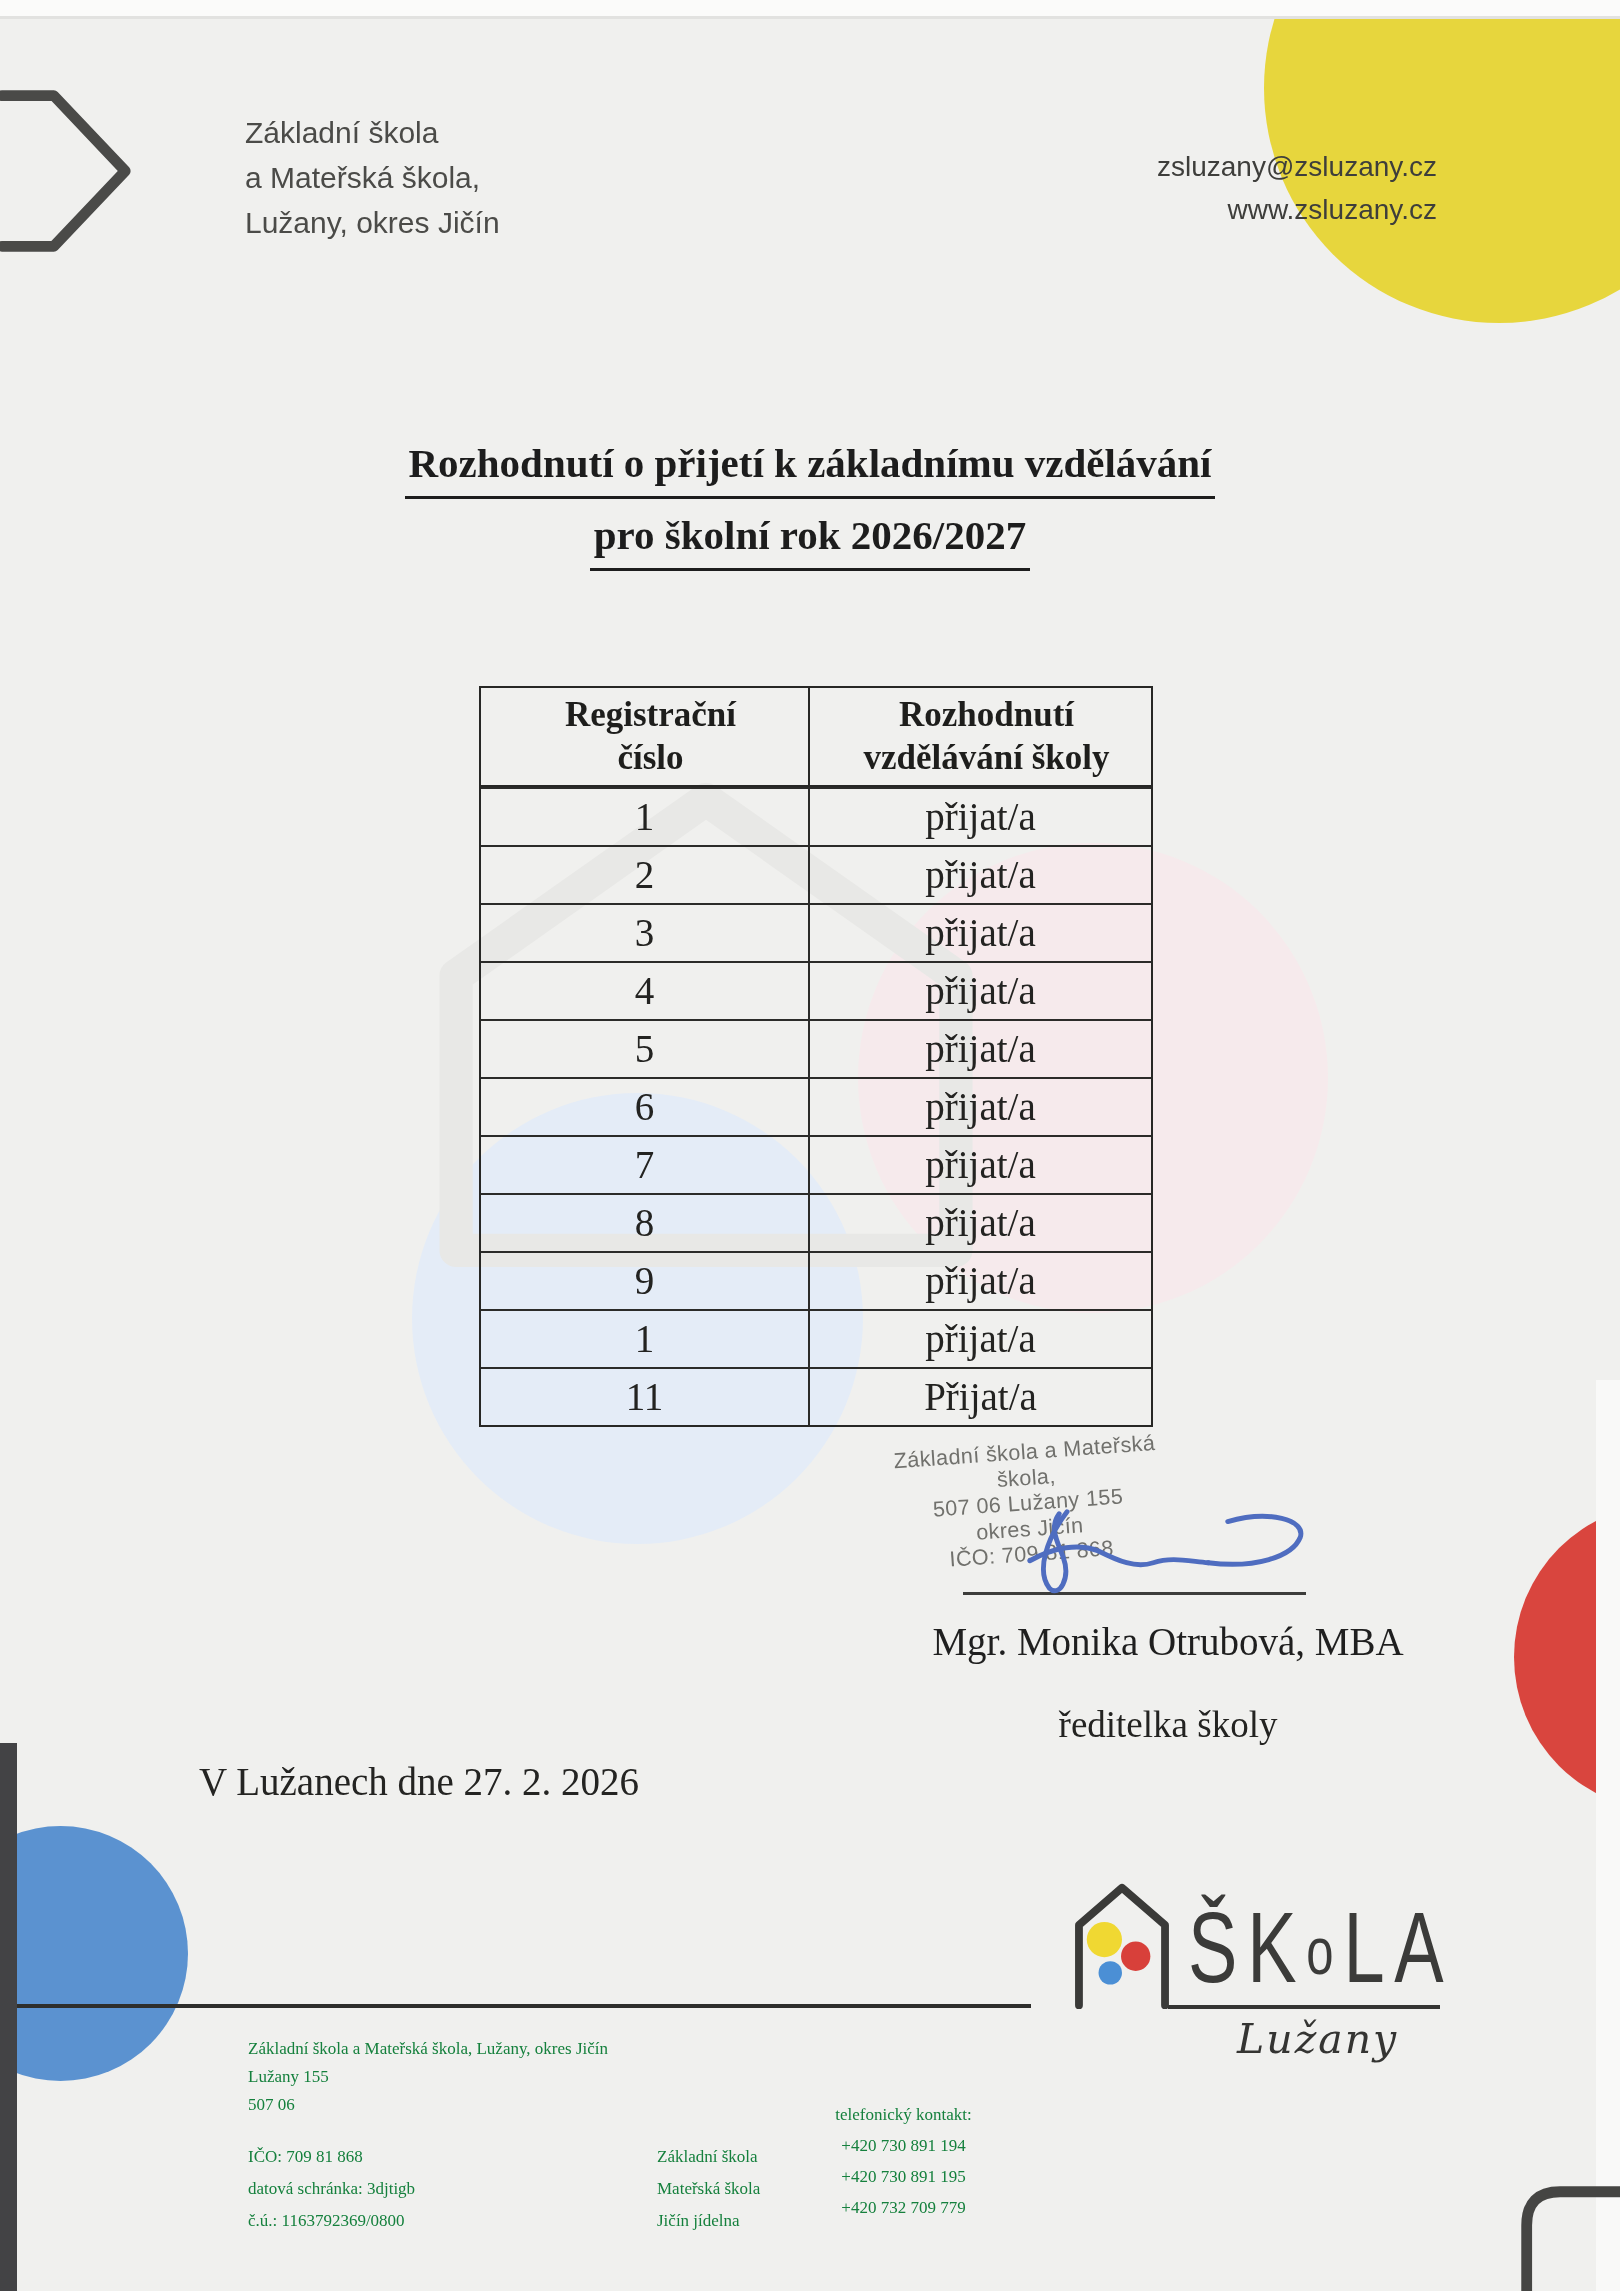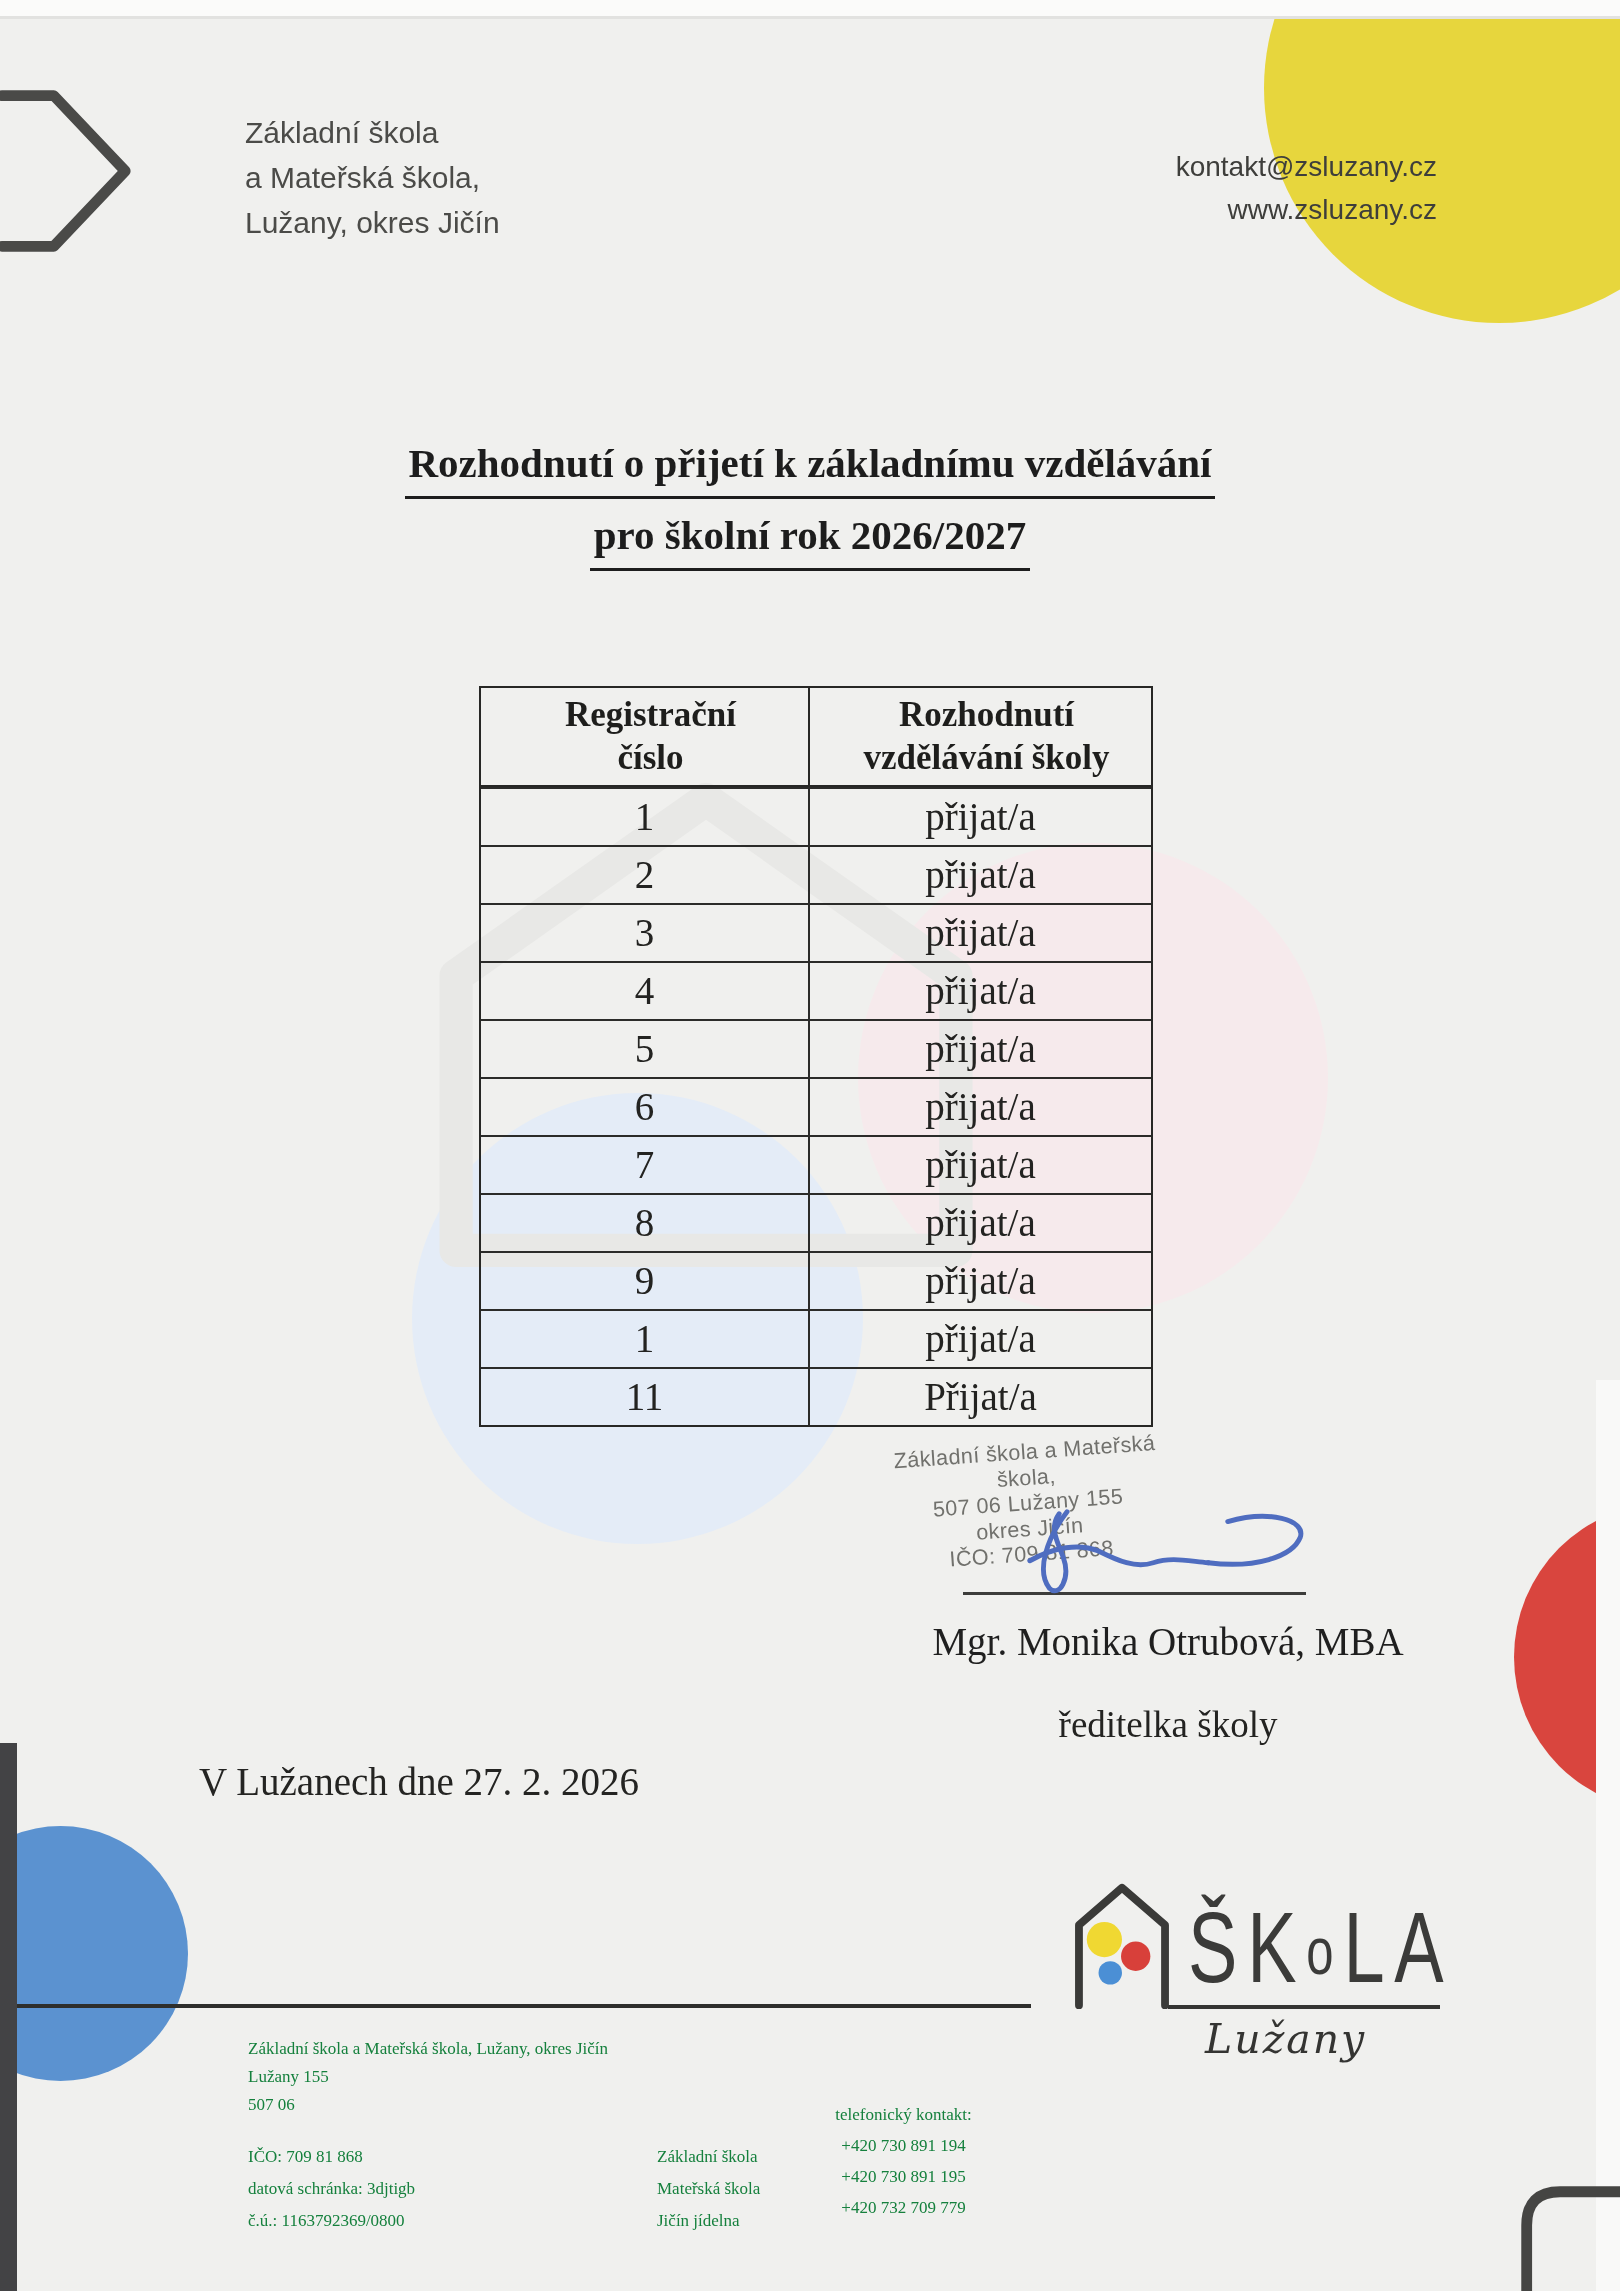--- a/index.html
+++ b/index.html
@@ -48,21 +48,21 @@
               font-size:39px;color:#1f1f1f;z-index:3;}
   .role-block{left:874px;top:1703px;width:588px;text-align:center;font-family:"Liberation Serif",serif;
               font-size:37px;color:#232321;z-index:3;}
   .date-line{left:199px;top:1759px;font-family:"Liberation Serif",serif;font-size:39px;color:#242422;z-index:3;}
   
   .footer-line{left:15.7px;top:2004px;width:1015px;height:3.9px;background:#2e2e2c;z-index:3;}
   .logo-line{left:1168px;top:2005px;width:272px;height:3.9px;background:#343432;z-index:3;}
   .skola{left:1188px;top:1927px;font-size:74px;line-height:74px;color:#3b3b39;letter-spacing:9.8px;
          transform:scaleY(1.35);transform-origin:0 100%;z-index:3;font-family:"Liberation Sans",sans-serif;}
   .skola .small-o{font-size:49px;position:relative;top:-5.9px;}
-  .luzany{left:1205px;top:2015px;font-family:"DejaVu Serif",serif;font-style:italic;font-size:41px;
+  .luzany{left:1237px;top:2015px;font-family:"DejaVu Serif",serif;font-style:italic;font-size:41px;
           color:#343432;letter-spacing:2px;z-index:3;}
   .f-text{font-size:17px;line-height:28px;color:#15803d;z-index:3;font-family:Liberation Serif, serif;}
   .f-addr{left:248px;top:2035px;}
   .f-reg{left:248px;top:2141px;line-height:32px;}
   .f-dept{left:657px;top:2141px;line-height:32px;}
   .f-phone{left:791px;top:2099px;width:225px;text-align:center;line-height:31px;}
   .wmark{z-index:1;}
 </style>
 </head>
 <body>
@@ -90,21 +90,21 @@
   <svg class="abs" style="left:0;top:78px;z-index:3;" width="137" height="181" viewBox="0 0 140 185">
     <polyline points="2,18 55,18 128,95 55,172 2,172" fill="none" stroke="#4a4a48" stroke-width="11" stroke-linejoin="round" stroke-linecap="round"></polyline>
   </svg>
 
   <div class="abs school-name">
     <div>Základní škola</div>
     <div>a Mateřská škola,</div>
     <div>Lužany, okres Jičín</div>
   </div>
   <div class="abs contact">
-    <div>kontakt@zsluzany.cz</div>
+    <div>zsluzany@zsluzany.cz</div>
     <div>www.zsluzany.cz</div>
   </div>
 
   <div class="abs title-row t1">
     <span>Rozhodnutí o přijetí k základnímu vzdělávání</span>
   </div>
   <div class="abs title-row t2">
     <span>pro školní rok 2026/2027</span>
   </div>
 

